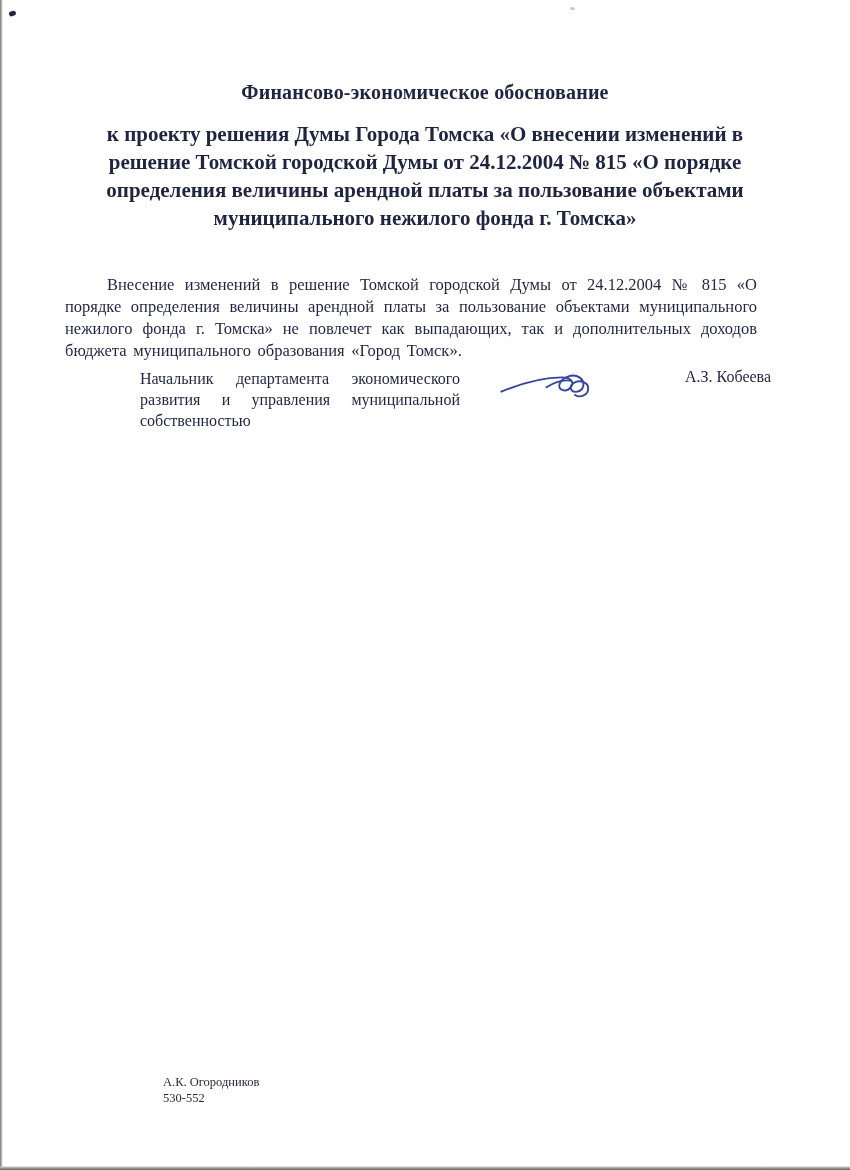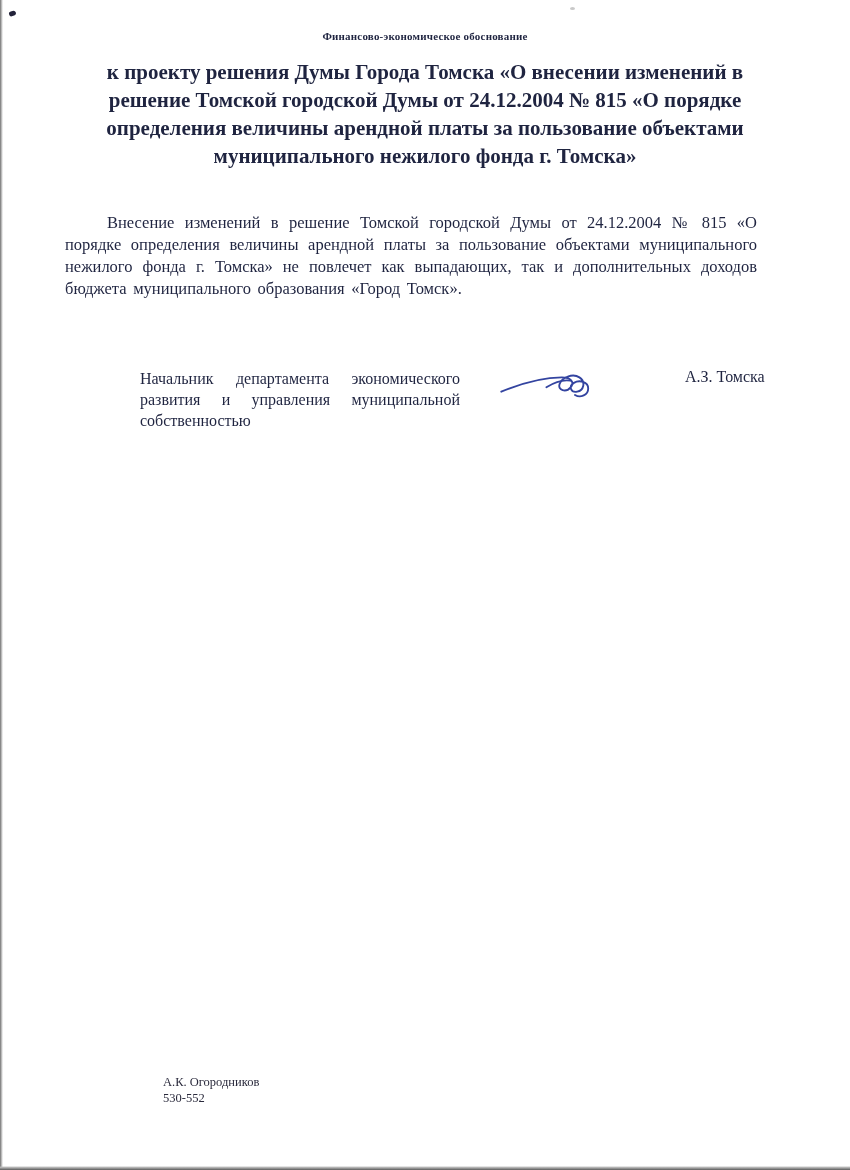--- a/index.html
+++ b/index.html
@@ -39,23 +39,23 @@
     background: #23233a; border-radius: 40% 60% 55% 45%;
     transform: rotate(-18deg);
   }
   .scan-speck-2 {
     position: absolute; left: 570px; top: 7px; width: 5px; height: 3px;
     background: #c9c9c9; border-radius: 50%;
   }
 
   .title {
     margin: 0;
-    padding-top: 30px;
+    padding-top: 81px;
     text-align: center;
-    font-size: 11px;
+    font-size: 20px;
     font-weight: bold;
     letter-spacing: 0.2px;
   }
   .subtitle {
     margin: 17px auto 6px auto;
     width: 672px;
     text-align: center;
     font-size: 21px;
     font-weight: bold;
     line-height: 1.33;
@@ -128,21 +128,21 @@
   <p class="body-par">Внесение изменений в решение Томской городской Думы от 24.12.2004 № 815 «О порядке определения величины арендной платы за пользование объектами муниципального нежилого фонда г. Томска» не повлечет как выпадающих, так и дополнительных доходов бюджета муниципального образования «Город Томск».</p>
 
   <div class="sig-row">
     <div class="sig-position">Начальник департамента экономического развития и управления муниципальной собственностью</div>
     <div class="sig-image">
       <svg width="110" height="44" viewBox="0 0 100 40">
         <path d="M3,27 C20,20 40,14 58,14 C66,14 70,18 66,23 C62,28 54,26 56,20 C58,14 68,10 74,14 C80,18 78,26 72,27 C66,28 64,22 69,19 C74,16 82,18 82,24 C82,30 75,33 70,30"></path>
         <path d="M44,23 C52,18 60,16 66,17"></path>
       </svg>
     </div>
-    <div class="sig-name">А.З. Томска</div>
+    <div class="sig-name">А.З. Кобеева</div>
   </div>
 
   <div class="footer">
     <div>А.К. Огородников</div>
     <div>530-552</div>
   </div>
 
 </div>
 
 </body></html>

